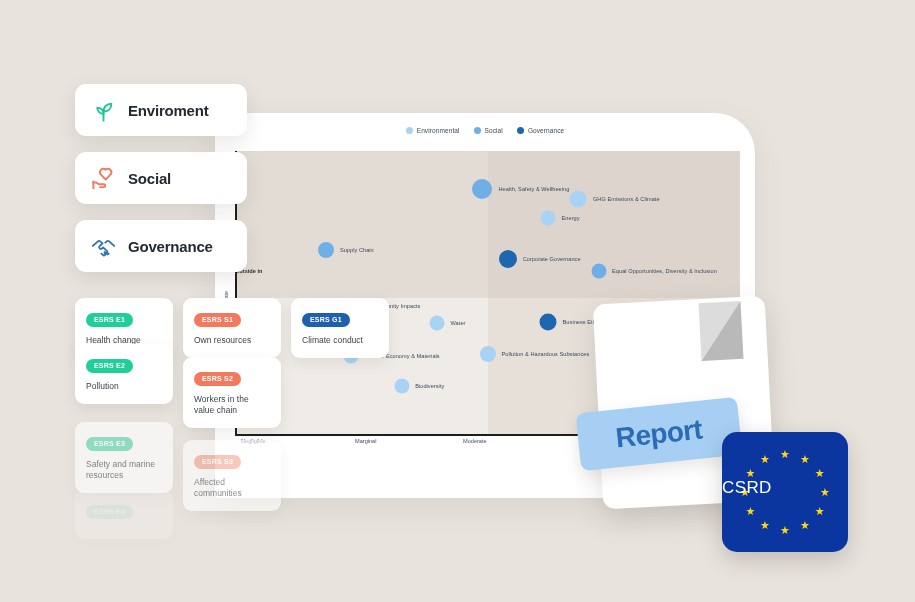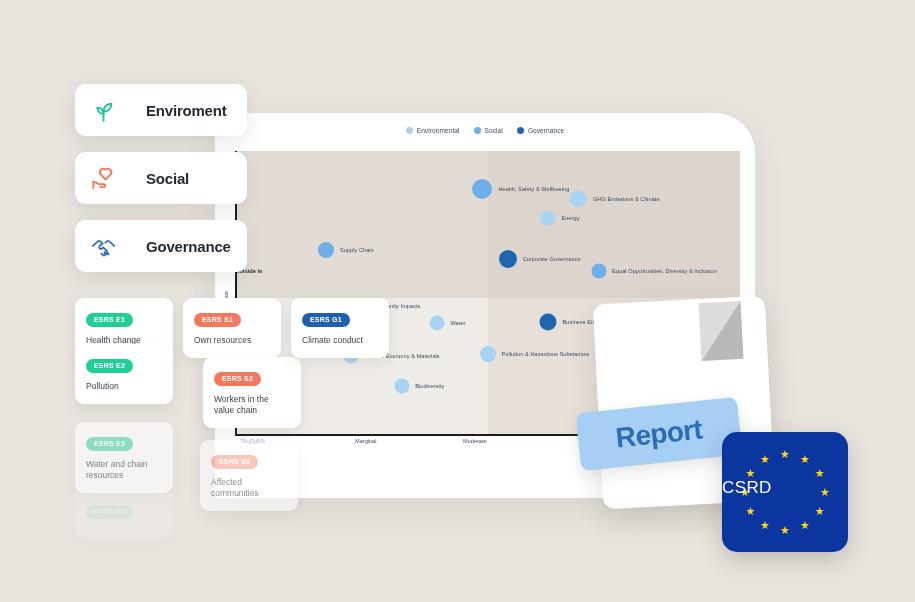--- a/index.html
+++ b/index.html
@@ -51,21 +51,21 @@
   .ytick{
     position:absolute;left:8px;font-size:5.2px;color:#44505f;
     transform-origin:left top;transform:rotate(-90deg);
   }
   .outsidein{position:absolute;left:20px;top:155px;font-size:5.6px;font-weight:bold;color:#2b2b2b;}
 
   
   .cat-card{
     position:absolute;width:172px;height:52px;background:#fff;border-radius:11px;
     box-shadow:0 6px 18px rgba(90,80,70,.13);
-    display:flex;align-items:center;gap:29px;padding-left:15px;box-sizing:border-box;
+    display:flex;align-items:center;gap:11px;padding-left:15px;box-sizing:border-box;
   }
   .cat-card .ctext{font-size:15px;font-weight:bold;color:#242a31;letter-spacing:-.2px;}
 
   .esrs-card{
     position:absolute;width:98px;background:#fff;border-radius:9px;
     box-shadow:0 5px 14px rgba(90,80,70,.11);
     padding:10px 11px 12px;box-sizing:border-box;
   }
   .esrs-badge{
     display:inline-block;border-radius:9px;padding:3px 8px 3.5px;
@@ -205,25 +205,25 @@
       <path d="M21.5 11.5 17 7.4c-.6-.5-1.5-.5-2.1 0l-1.3 1.1"></path>
       <path d="m13 16.9 1.6 1.5c.6.5 1.5.5 2-.1"></path>
       <path d="M10.2 18.4 11.4 19.5c.6.6 1.5.5 2.1-.1"></path>
     </svg>
     <span class="ctext">Governance</span>
   </div>
 
   <div id="esrs-layer">
       <div class="esrs-card" style="left: 75px; top: 298px; opacity: 1;"><span class="esrs-badge" style="background: rgb(32, 206, 156);">ESRS E1</span><div class="esrs-title">Health change</div></div>
       <div class="esrs-card" style="left: 75px; top: 344px; opacity: 1;"><span class="esrs-badge" style="background: rgb(32, 206, 156);">ESRS E2</span><div class="esrs-title">Pollution</div></div>
-      <div class="esrs-card" style="left: 75px; top: 422px; opacity: 0.62;"><span class="esrs-badge" style="background: rgb(86, 217, 178);">ESRS E3</span><div class="esrs-title">Water and chain resources</div></div>
+      <div class="esrs-card" style="left: 75px; top: 422px; opacity: 0.62;"><span class="esrs-badge" style="background: rgb(86, 217, 178);">ESRS E3</span><div class="esrs-title">Safety and marine resources</div></div>
       <div class="esrs-card" style="left: 75px; top: 490px; opacity: 0.16;"><span class="esrs-badge" style="background: rgb(143, 230, 204);">ESRS E4</span><div class="esrs-title"></div></div>
       <div class="esrs-card" style="left: 183px; top: 298px; opacity: 1;"><span class="esrs-badge" style="background: rgb(242, 121, 94);">ESRS S1</span><div class="esrs-title">Own resources</div></div>
-      <div class="esrs-card" style="left: 183px; top: 357px; opacity: 1; margin-left: 20px;"><span class="esrs-badge" style="background: rgb(242, 121, 94);">ESRS S2</span><div class="esrs-title">Workers in the value chain</div></div>
-      <div class="esrs-card" style="left: 200px; top: 440px; opacity: 0.6;"><span class="esrs-badge" style="background: rgb(246, 162, 142);">ESRS S3</span><div class="esrs-title">Affected communities</div></div>
+      <div class="esrs-card" style="left: 183px; top: 357px; opacity: 1;"><span class="esrs-badge" style="background: rgb(242, 121, 94);">ESRS S2</span><div class="esrs-title">Workers in the value chain</div></div>
+      <div class="esrs-card" style="left: 183px; top: 440px; opacity: 0.6;"><span class="esrs-badge" style="background: rgb(246, 162, 142);">ESRS S3</span><div class="esrs-title">Affected communities</div></div>
       <div class="esrs-card" style="left: 291px; top: 298px; opacity: 1;"><span class="esrs-badge" style="background: rgb(30, 95, 174);">ESRS G1</span><div class="esrs-title">Climate conduct</div></div>
     </div>
 
   <div class="doc"></div>
   <div class="fold-a"></div>
   <div class="fold-b"></div>
   <div class="report-tag">
     <span>Report</span>
   </div>
 

